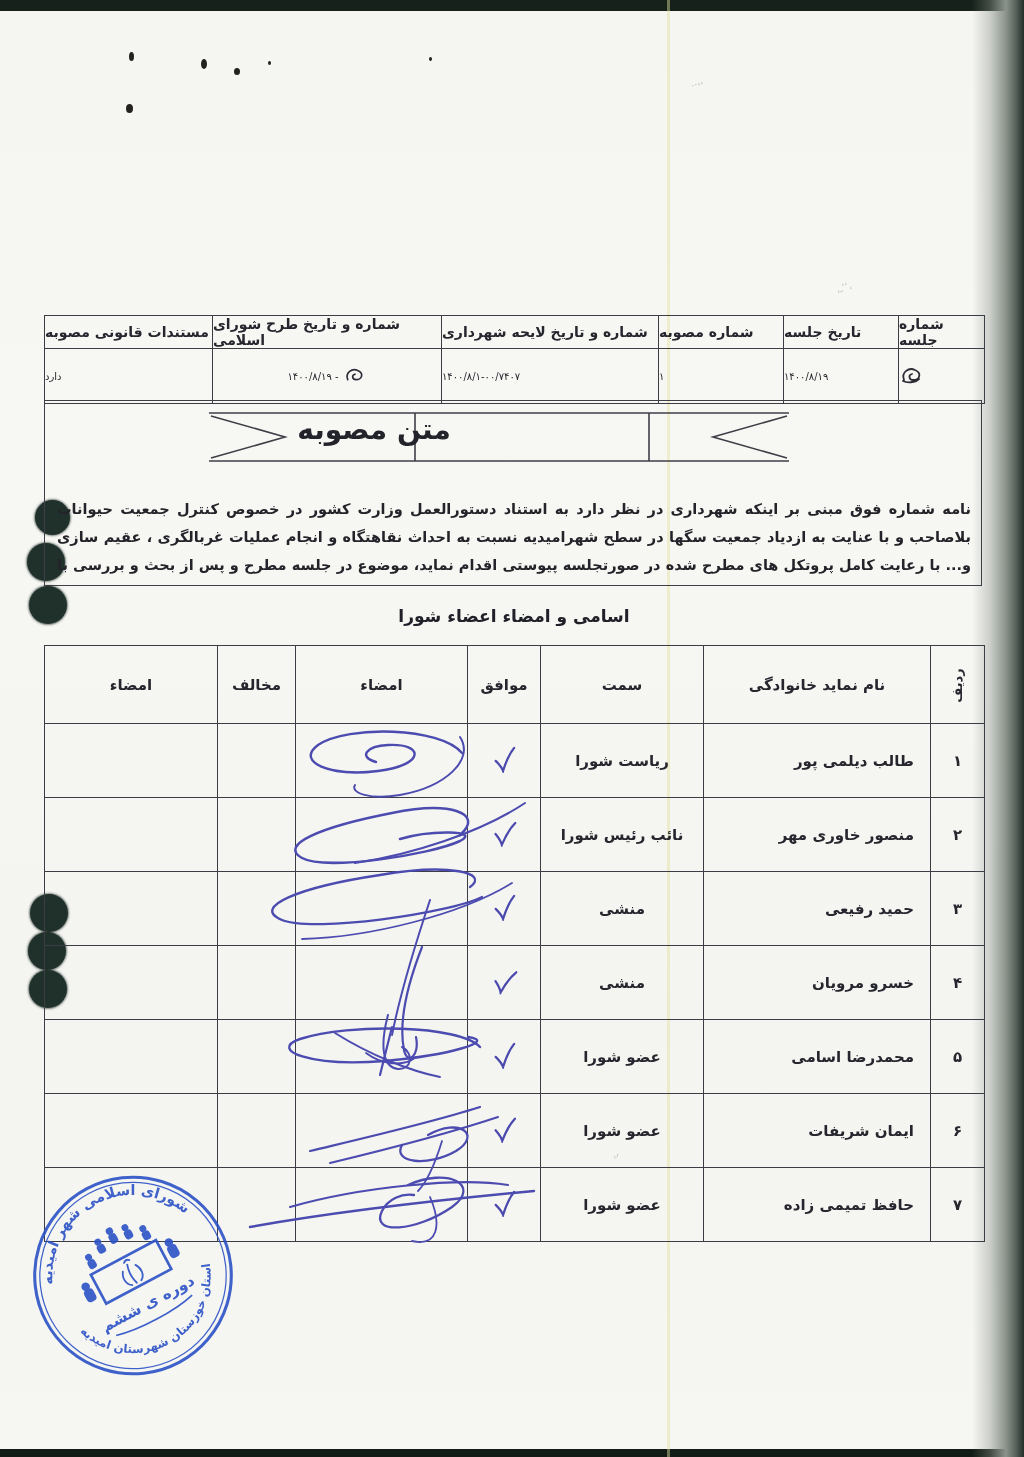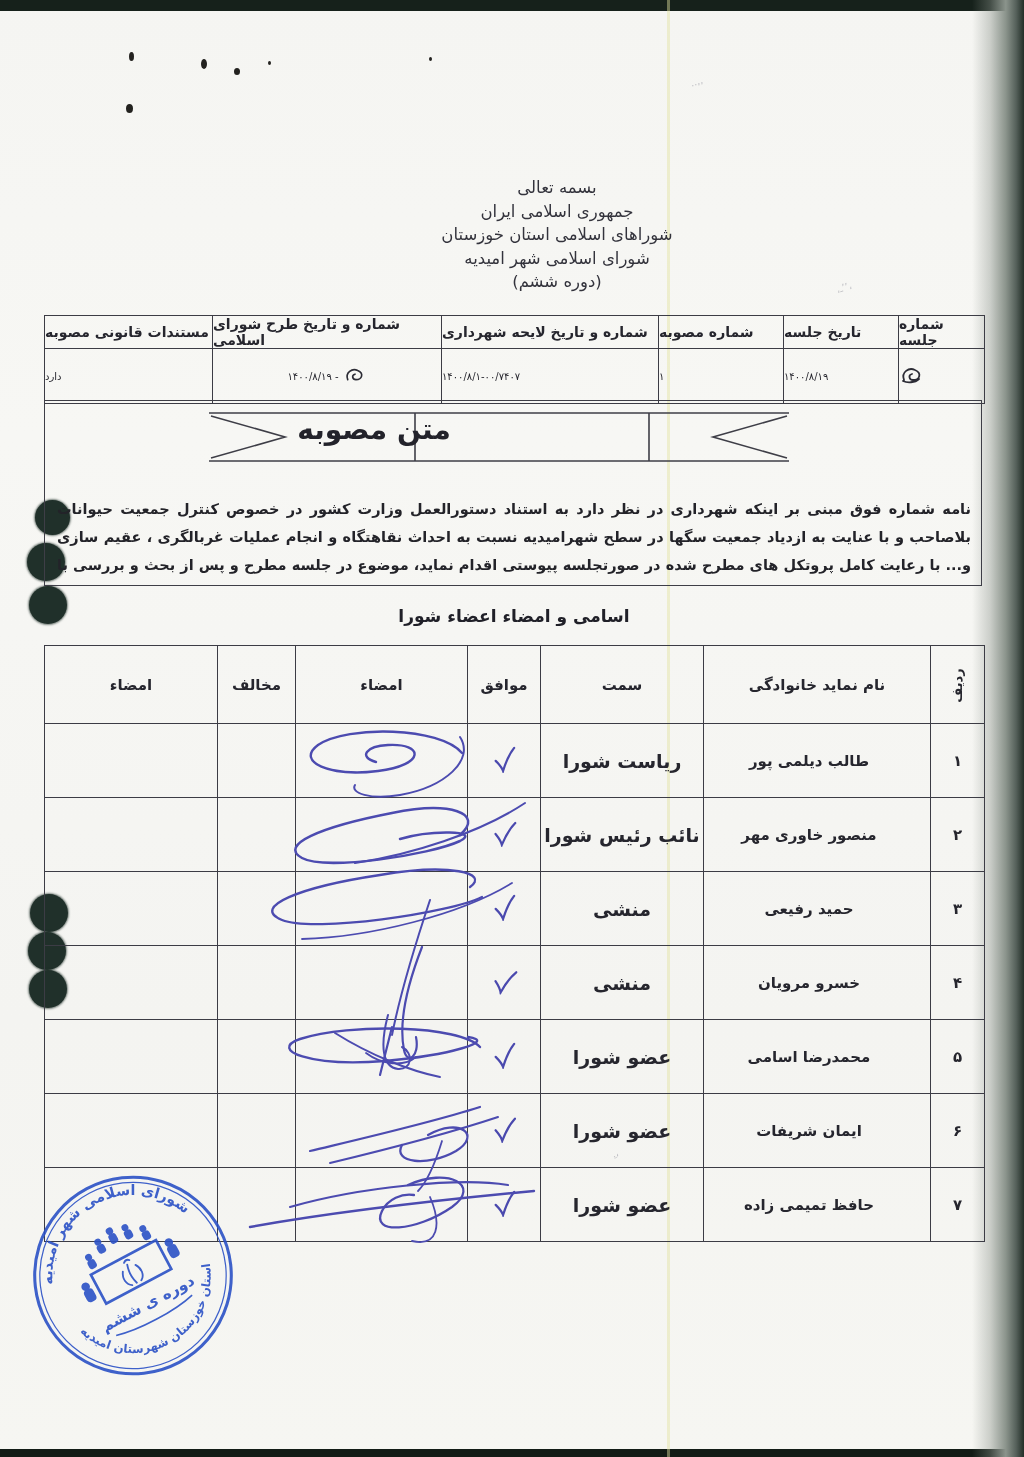--- a/index.html
+++ b/index.html
@@ -37,22 +37,22 @@
       direction:rtl;text-align:justify;text-align-last:justify;
       font-size:14.5px;font-weight:bold;line-height:28px;color:#232329;}
 
   .members-title{position:absolute;left:44px;top:606px;width:940px;text-align:center;
       font-size:17px;font-weight:bold;color:#202028;}
 
   .t2{position:absolute;left:44px;top:645px;width:940px;}
   .t2 th,.t2 td{border:1.4px solid #3c3c45;padding:0;text-align:center;vertical-align:middle;color:#26262e;}
   .t2 th{height:77px;font-size:15px;font-weight:bold;}
   .t2 td{height:73px;font-size:15px;}
-  .t2 td.name{text-align:center;padding-right:16px;font-weight:bold;}
-  .t2 td.pos{font-weight:bold;font-size:19px;}
+  .t2 td.name{text-align:right;padding-right:16px;font-weight:bold;}
+  .t2 td.pos{font-weight:bold;font-size:15px;}
   .t2 td.no{font-weight:bold;}
   .vertical{display:inline-block;transform:rotate(-90deg);white-space:nowrap;font-size:13px;}
   .check{display:inline-block;}
   .t2 tr:nth-child(1) .check{transform:rotate(14deg);}
   .t2 tr:nth-child(3) .check{transform:rotate(6deg);}
   .t2 tr:nth-child(5) .check{transform:rotate(12deg);}
   .t2 tr:nth-child(7) .check{transform:rotate(4deg);}
 
   .sig-overlay{position:absolute;left:130px;top:715px;width:450px;height:530px;pointer-events:none;}
   .stamp{position:absolute;left:18px;top:1168px;width:230px;height:215px;transform:rotate(-28deg);opacity:.9;}
@@ -78,27 +78,20 @@
   <div class="smudge" style="left:836px;top:282px">،٬٬ـ،</div>
   <div class="smudge" style="left:612px;top:1148px">.ِ،</div>
 
   <div class="blob" style="left:35px;top:500px;width:35px;height:35px"></div>
   <div class="blob" style="left:27px;top:543px;width:38px;height:38px"></div>
   <div class="blob" style="left:29px;top:586px;width:38px;height:38px"></div>
   <div class="blob" style="left:30px;top:894px;width:38px;height:38px"></div>
   <div class="blob" style="left:28px;top:932px;width:38px;height:38px"></div>
   <div class="blob" style="left:29px;top:970px;width:38px;height:38px"></div>
 
-  <div class="doc-header" dir="rtl">
-    <div>بسمه تعالی</div>
-    <div>جمهوری اسلامی ایران</div>
-    <div>شوراهای اسلامی استان خوزستان</div>
-    <div>شورای اسلامی شهر امیدیه</div>
-    <div>(دوره ششم)</div>
-  </div>
 
   <table class="t1" dir="rtl">
     <colgroup>
       <col style="width:86px">
         <col style="width:115px">
         <col style="width:125px">
       <col style="width:217px">
         <col style="width:229px">
         <col style="width:168px">
     </colgroup>

